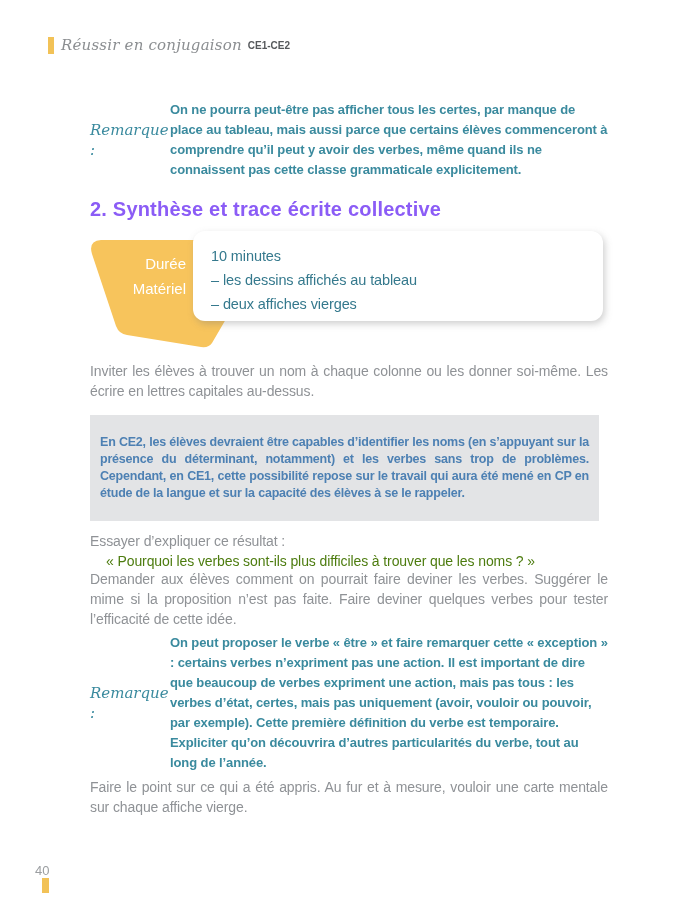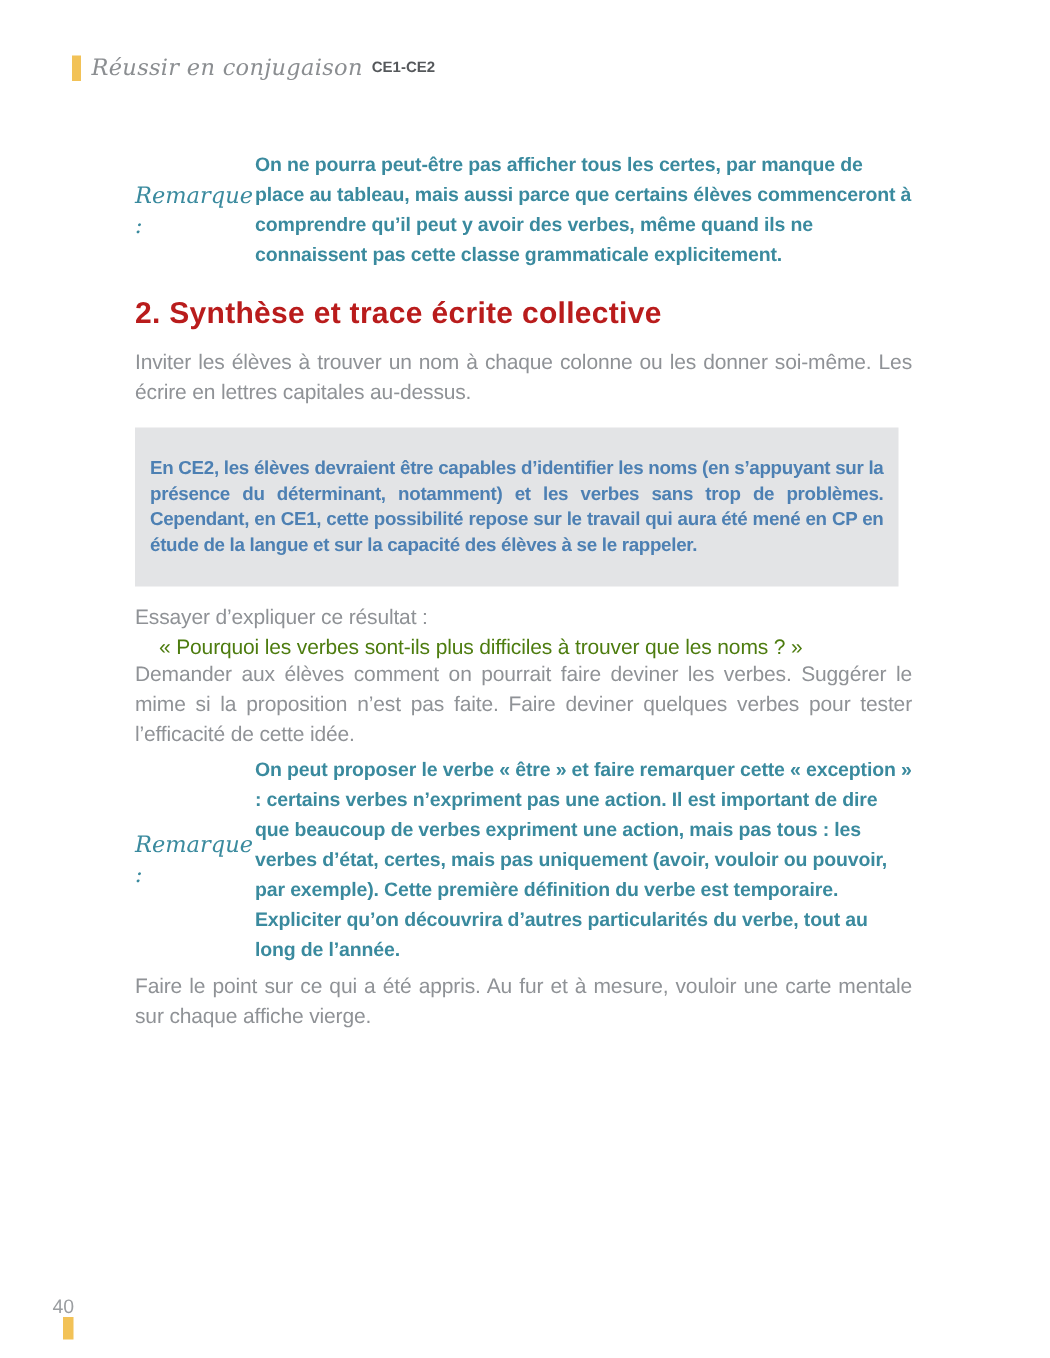--- a/index.html
+++ b/index.html
@@ -71,21 +71,21 @@
     color: #3a8a9e;
     line-height: 20px;
     letter-spacing: -0.1px;
   }
 
   
   h2.section-heading {
     margin-top: 18px;
     font-size: 20px;
     font-weight: bold;
-    color: #b91c1c;
+    color: #8b5cf6;
     letter-spacing: 0.2px;
   }
 
   
   .duree-wrap {
     position: relative;
     height: 112px;
     margin-top: 18px;
   }
   .duree-shape {
@@ -175,20 +175,32 @@
   <div class="content">
 
 
     <div class="remark mt-md">
       <span class="remark-label">Remarque :</span>
       <span class="remark-text">On ne pourra peut-être pas afficher tous les certes, par manque de place au tableau, mais aussi parce que certains élèves commenceront à comprendre qu’il peut y avoir des verbes, même quand ils ne connaissent pas cette classe grammaticale explicitement.</span>
     </div>
 
     <h2 class="section-heading">2. Synthèse et trace écrite collective</h2>
 
+    <div class="duree-wrap">
+      <svg class="duree-shape" viewBox="0 0 136 112" xmlns="http://www.w3.org/2000/svg" aria-hidden="true">
+        <path d="M 11 1 H 136 V 80 L 122 104 Q 119 109 111 108 L 37 96 Q 29 95 26 87 L 2 15 Q -2 2 11 1 Z" fill="#f7c45c"></path>
+      </svg>
+      <div class="duree-labels">Durée
+Matériel</div>
+      <div class="duree-card">
+        <div class="duree-details">10 minutes
+– les dessins affichés au tableau
+– deux affiches vierges</div>
+      </div>
+    </div>
 
     <p class="body-text mt-sm">Inviter les élèves à trouver un nom à chaque colonne ou les donner soi-même. Les écrire en lettres capitales au-dessus.</p>
 
     <div class="highlight-box">
       <div class="highlight-text">En CE2, les élèves devraient être capables d’identifier les noms (en s’appuyant sur la présence du déterminant, notamment) et les verbes sans trop de problèmes. Cependant, en CE1, cette possibilité repose sur le travail qui aura été mené en CP en étude de la langue et sur la capacité des élèves à se le rappeler.</div>
     </div>
 
     <p class="body-text mt-sm">Essayer d’expliquer ce résultat :</p>
 
     <div class="quote-line">« Pourquoi les verbes sont-ils plus difficiles à trouver que les noms ? »</div>

